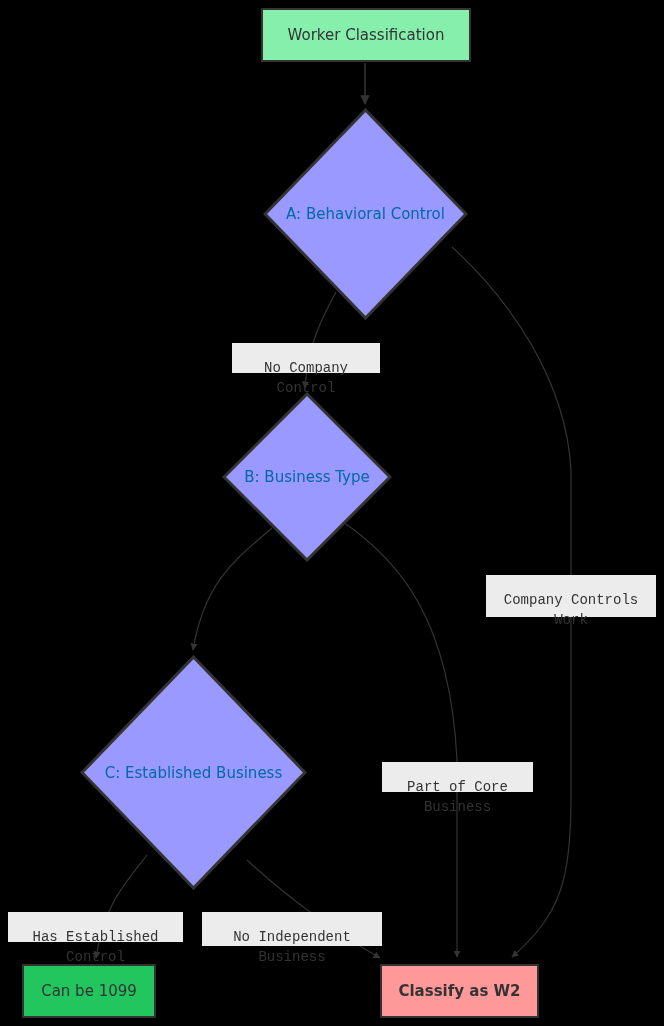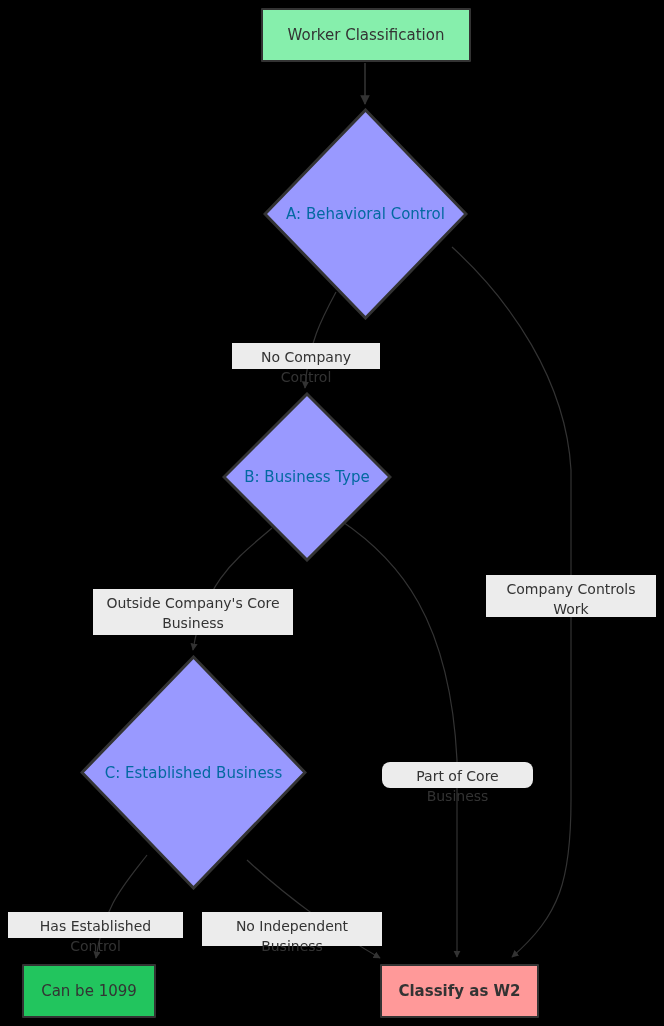--- a/index.html
+++ b/index.html
@@ -61,23 +61,24 @@
     font-size: 15px;
     white-space: nowrap;
   }
   .edge-label {
     position: absolute;
     background: #ececec;
     color: #333333;
     font-size: 14px;
     line-height: 1.45;
     text-align: center;
-    padding: 4px 5px;
+    padding: 15px 5px;
     box-sizing: border-box;
     white-space: pre-line;
+    font-family: Liberation Mono, monospace;
   }
 </style>
 </head>
 <body>
 
 <div id="canvas">
 
   <svg class="edges" viewBox="0 0 664 1026">
     <defs>
       <marker id="arrow" viewBox="0 0 10 10" refX="9" refY="5" markerWidth="6" markerHeight="6" orient="auto-start-reverse">
@@ -131,24 +132,22 @@
   <div class="node rect" style="left:22px; top:964px; width:134px; height:54px; background:#22c55e;">
     <span>Can be 1099</span>
   </div>
 
   <div class="node rect" style="left:380px; top:964px; width:159px; height:54px; background:#ff9999;font-weight:bold;">
     <span>Classify as W2</span>
   </div>
 
   <div class="edge-label" style="left:232px; top:343px; width:148px; height:26px;">No Company Control</div>
 
-  <div class="edge-label" style="left:93px; top:589px; width:200px; height:46px;">Outside Company's Core
-Business</div>
 
   <div class="edge-label" style="left:486px; top:575px; width:170px; height:42px;">Company Controls Work</div>
 
-  <div class="edge-label" style="left:382px; top:762px; width:151px; height:26px;border-radius:8px;">Part of Core Business</div>
+  <div class="edge-label" style="left:382px; top:762px; width:151px; height:26px;">Part of Core Business</div>
 
   <div class="edge-label" style="left:8px; top:912px; width:175px; height:26px;">Has Established Control</div>
 
   <div class="edge-label" style="left:202px; top:912px; width:180px; height:34px;">No Independent Business</div>
 
 </div>
 
 </body></html>

